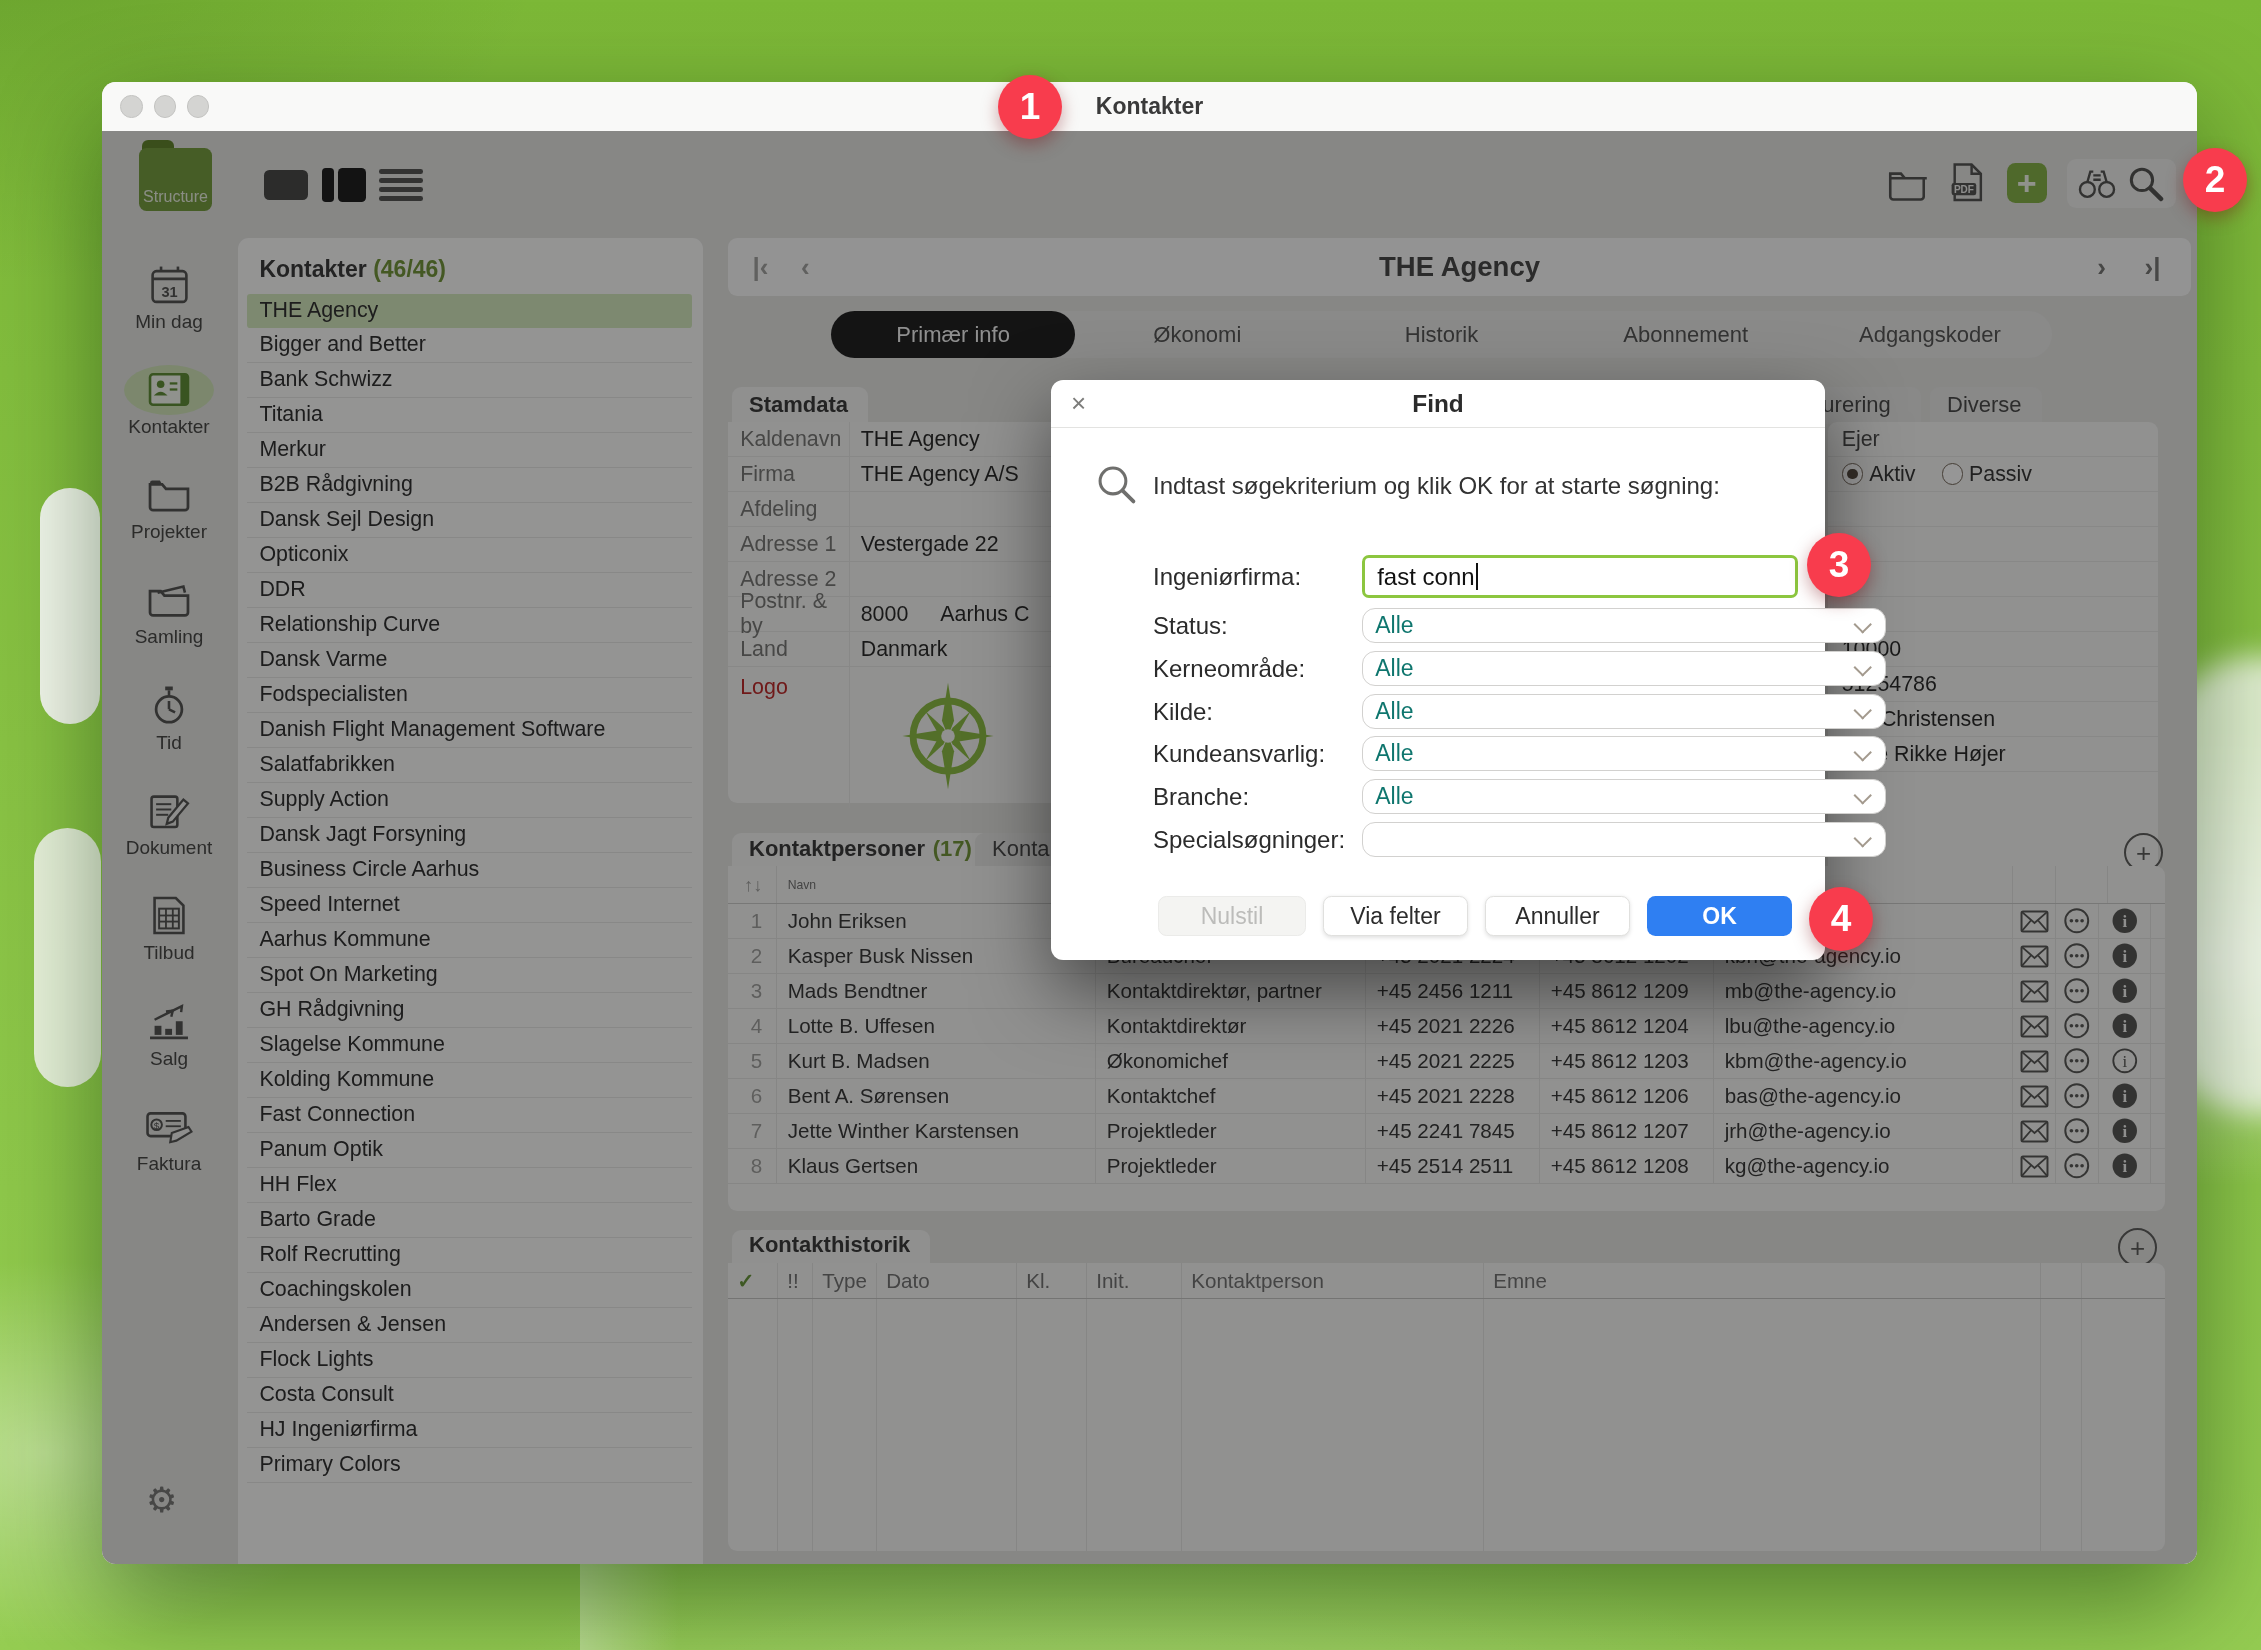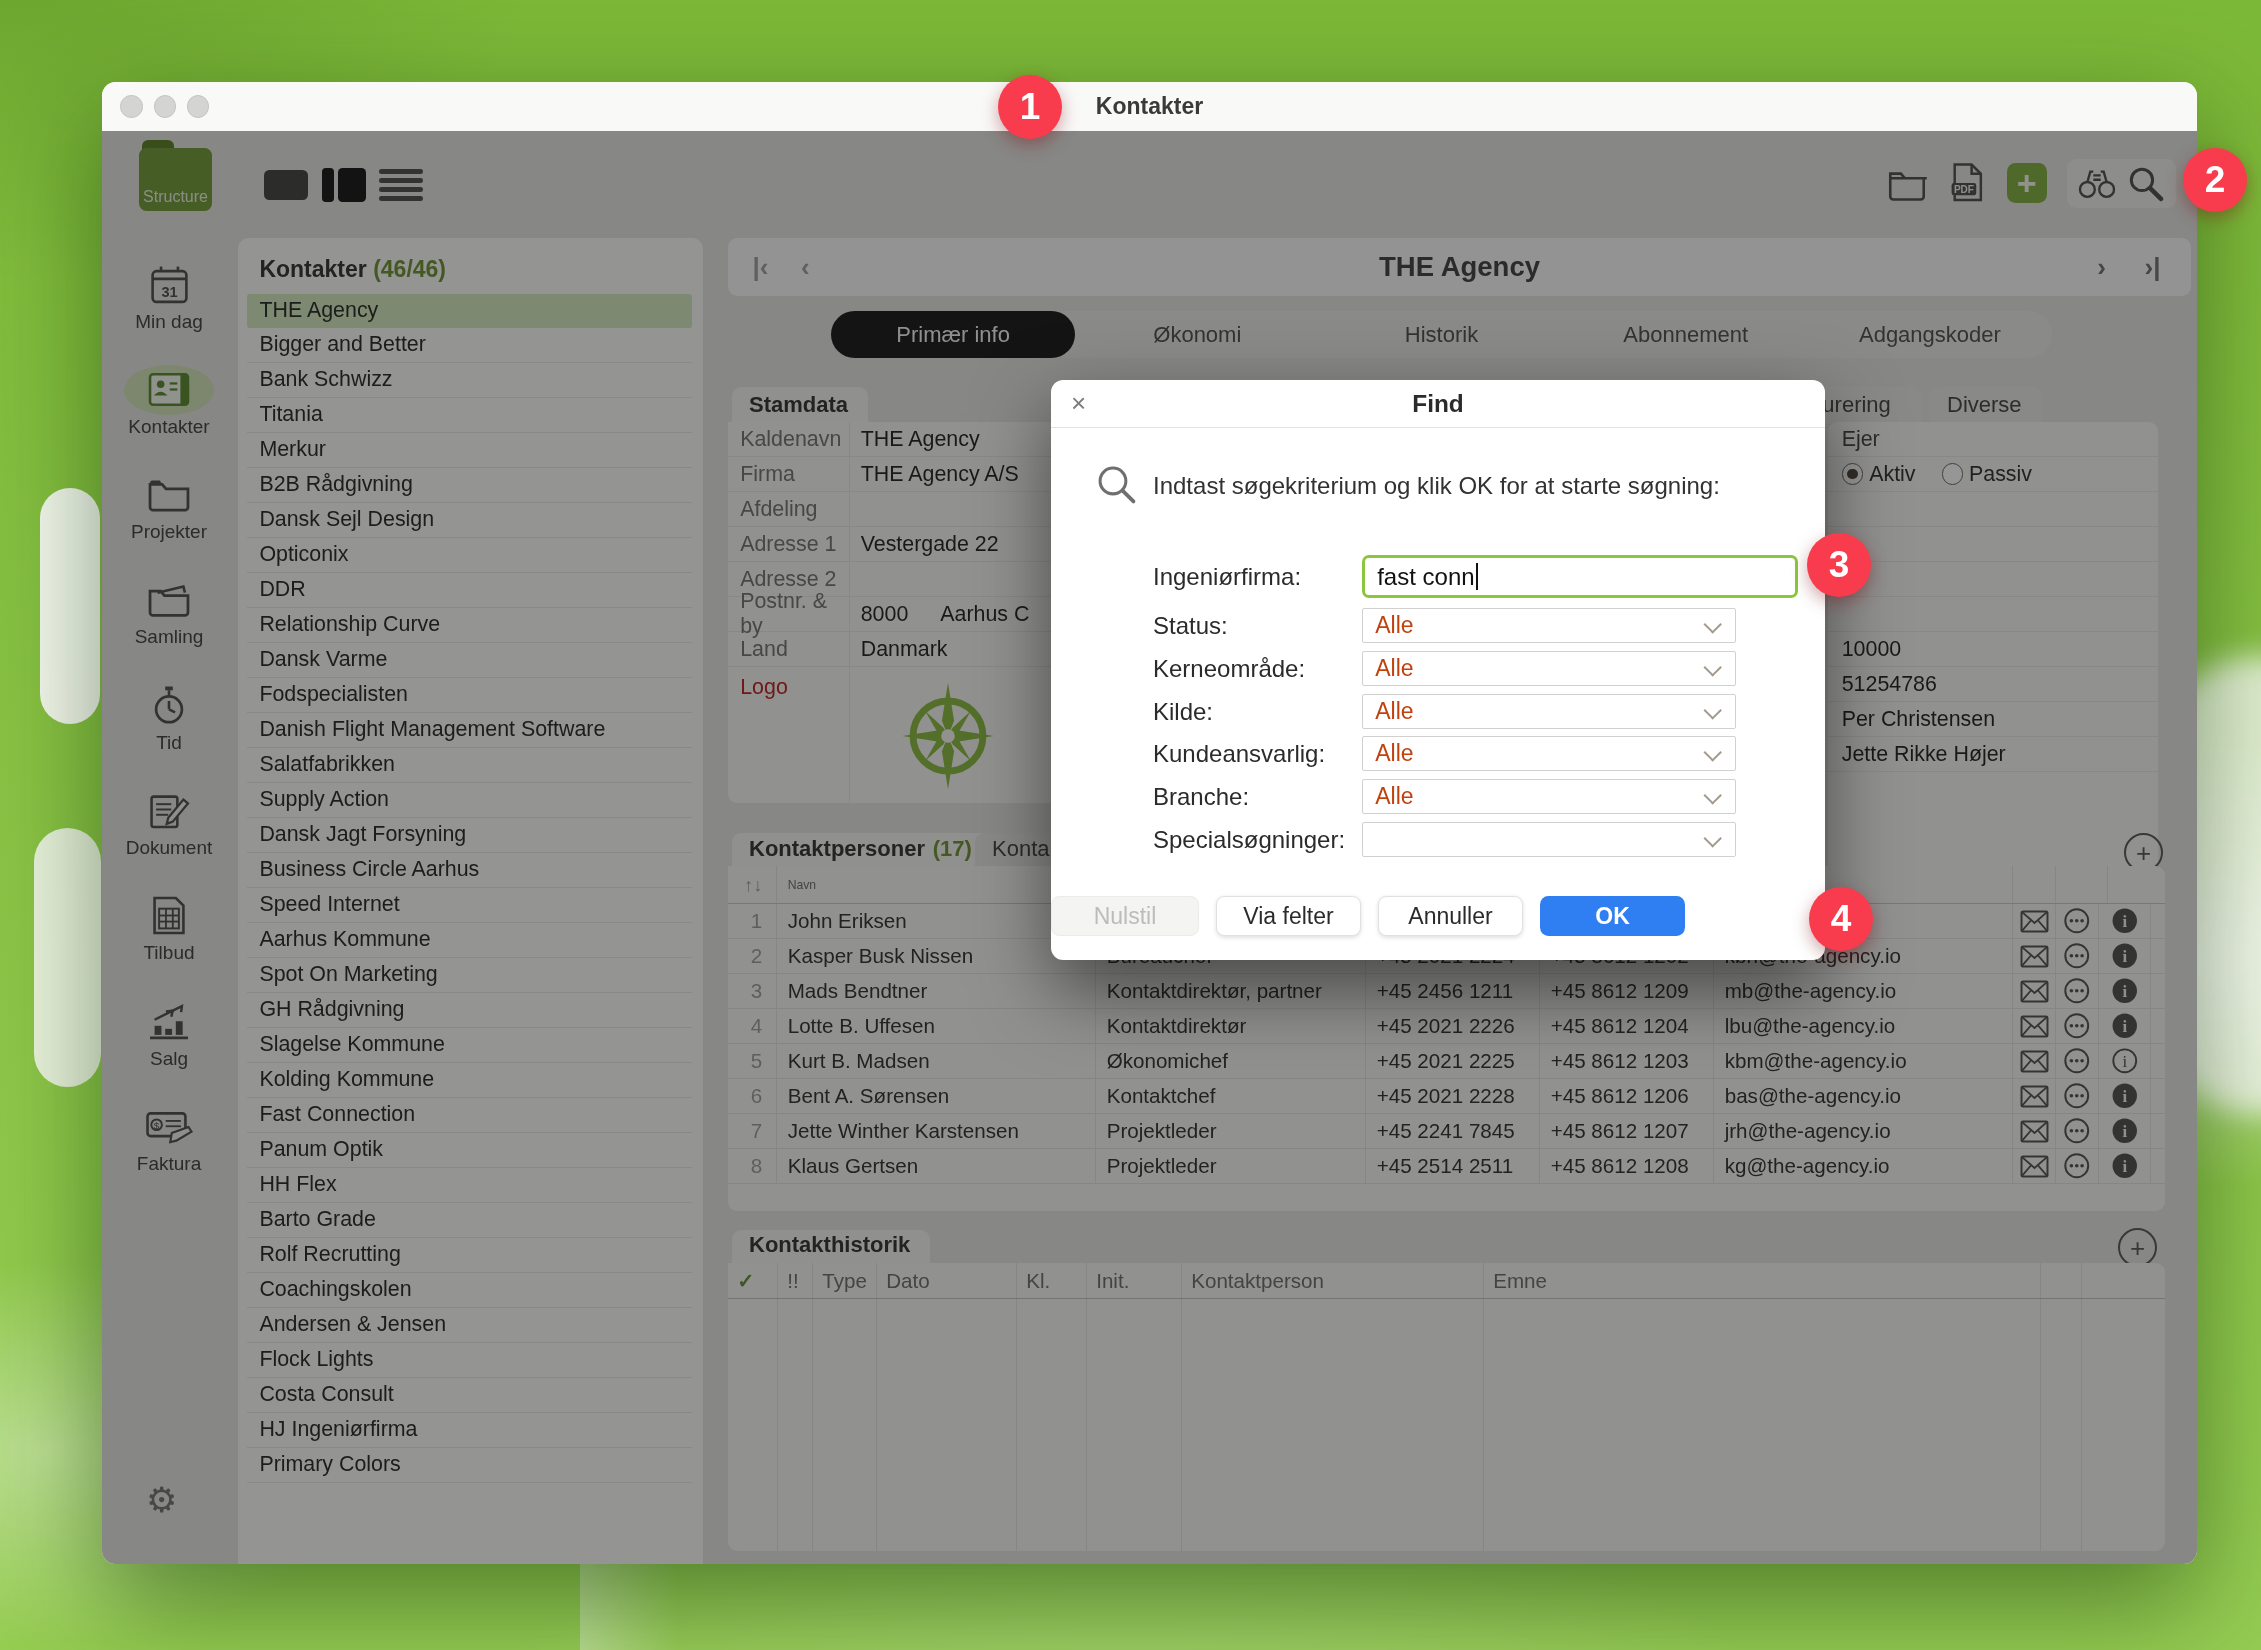--- a/index.html
+++ b/index.html
@@ -132,25 +132,25 @@
   .dlg-head{height:47px;border-bottom:0.8px solid #e3e3e1;position:relative;display:flex;align-items:center;}
   .dlg-close{position:absolute;left:20px;font-size:26px;color:#7d7d7b;}
   .dlg-title{width:100%;text-align:center;font-size:24.4px;font-weight:bold;color:#2b2b2b;}
   .dlg-search-ic{position:absolute;left:43px;top:82px;}
   .dlg-instr{position:absolute;left:102px;top:92px;font-size:24px;color:#323232;}
   .frow{position:absolute;left:102px;display:flex;align-items:center;}
   .frow .flab{width:209px;font-size:24px;color:#2b2b2b;}
   .f-input{width:436px;height:43px;border:3.1px solid #8cc63f;border-radius:6.9px;box-sizing:border-box;background:#fff;
     display:flex;align-items:center;padding-left:12.2px;font-size:24px;color:#111;}
   .caret{display:inline-block;width:2.3px;height:27.5px;background:#111;margin-left:1.5px;}
-  .f-select{width:374px;height:35px;border:1.5px solid #d2d1cf;border-radius:2px;box-sizing:border-box;background:#fff;
-    display:flex;align-items:center;padding-left:12.2px;font-size:23px;color:#c2410c;position:relative;}
+  .f-select{width:524px;height:35px;border:1.5px solid #d2d1cf;border-radius:13px;box-sizing:border-box;background:#fff;
+    display:flex;align-items:center;padding-left:12.2px;font-size:23px;color:#0f766e;position:relative;}
   .chev{position:absolute;right:15.3px;top:9.2px;width:11.4px;height:11.4px;border-right:2.3px solid #a39a8e;border-bottom:2.3px solid #a39a8e;
     transform:rotate(45deg);}
-  .dlg-buttons{position:absolute;left:0;top:516px;width:100%;display:flex;box-sizing:border-box;gap:17px;}
+  .dlg-buttons{position:absolute;left:0;top:516px;width:100%;display:flex;padding-left:107px;box-sizing:border-box;gap:17px;}
   .btn{height:40px;border-radius:8.4px;display:flex;align-items:center;justify-content:center;font-size:23px;box-sizing:border-box;}
   .btn.disabled{width:148px;background:#f4f4f2;color:#bcbcba;border:0.8px solid #ebebe9;}
   .btn.secondary{width:145px;background:#fff;color:#2b2b2b;border:0.8px solid #e0e0de;box-shadow:0 1.5px 4.6px rgba(0,0,0,.12);}
   .btn.primary{width:145px;background:#2f7ff2;color:#fff;font-weight:bold;}
 
   
   .badge{position:absolute;width:64px;height:64px;border-radius:50%;background:#f83c4d;color:#fff;z-index:100;
     display:flex;align-items:center;justify-content:center;font-size:37px;font-weight:bold;box-shadow:0 6.1px 17px rgba(120,0,10,.35);}
   .badge1{left:998px;top:75px;} .badge2{left:2183px;top:148px;} .badge3{left:1807px;top:533px;} .badge4{left:1809px;top:887px;}
   svg{display:block;}

